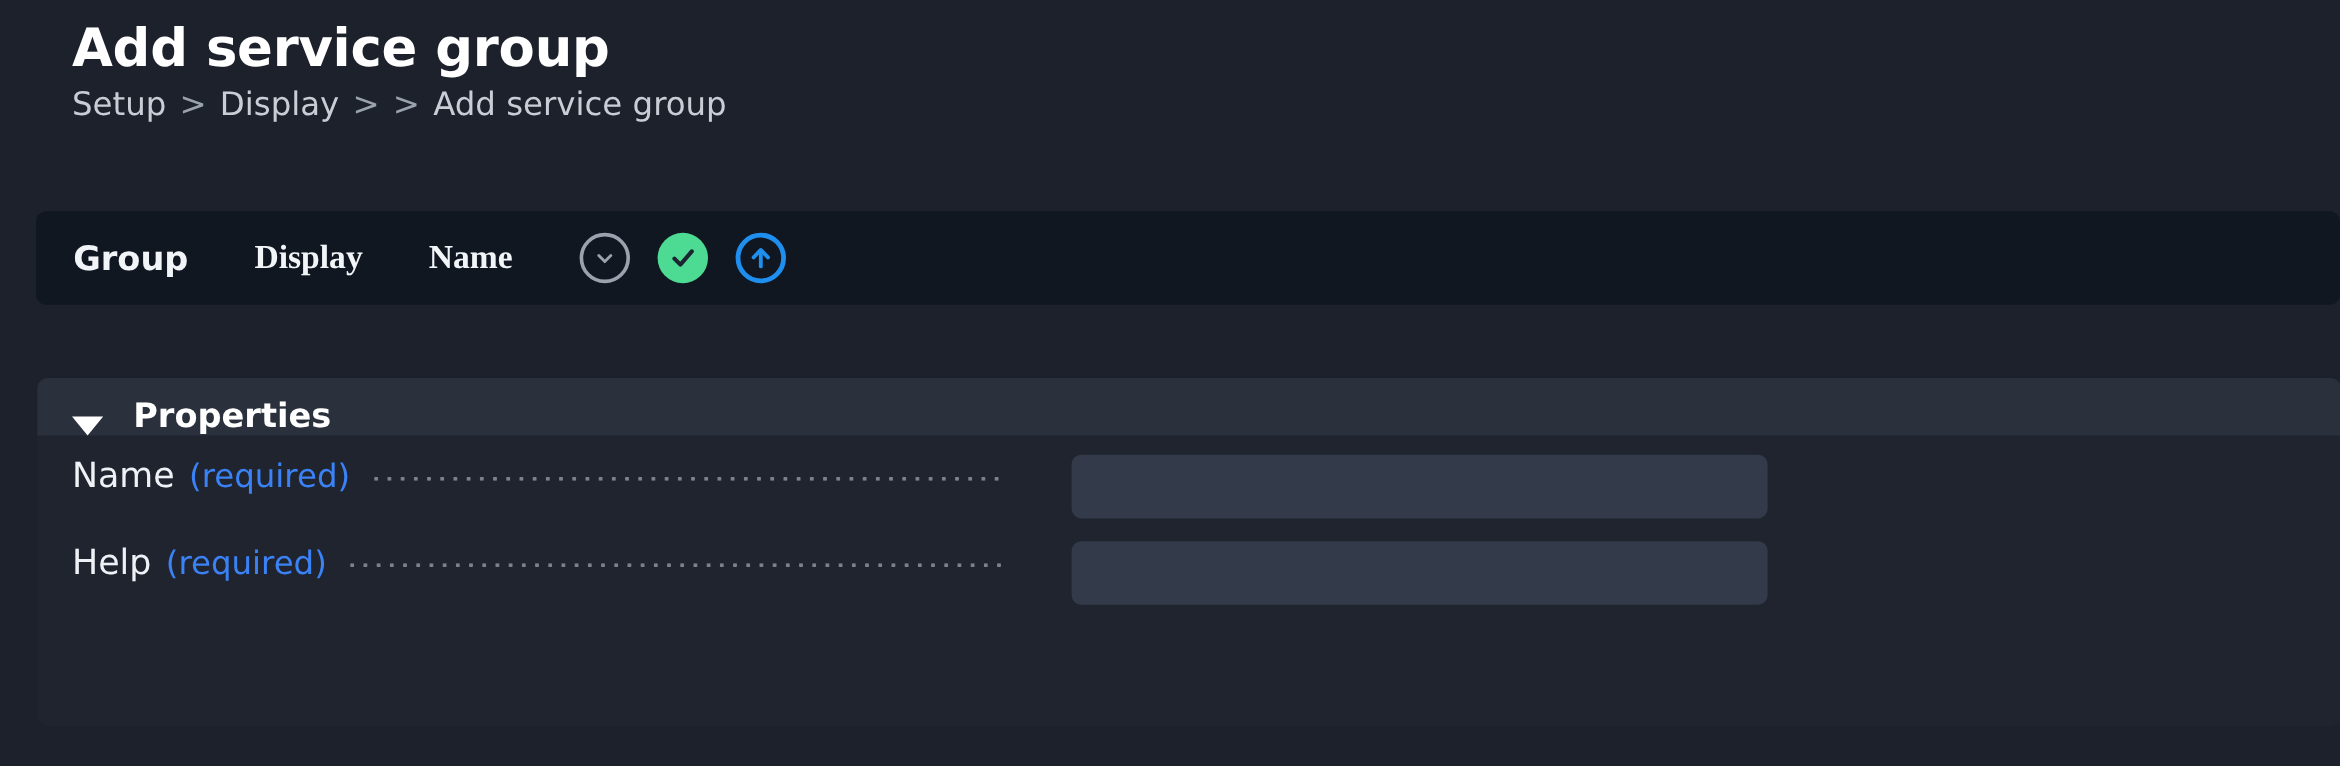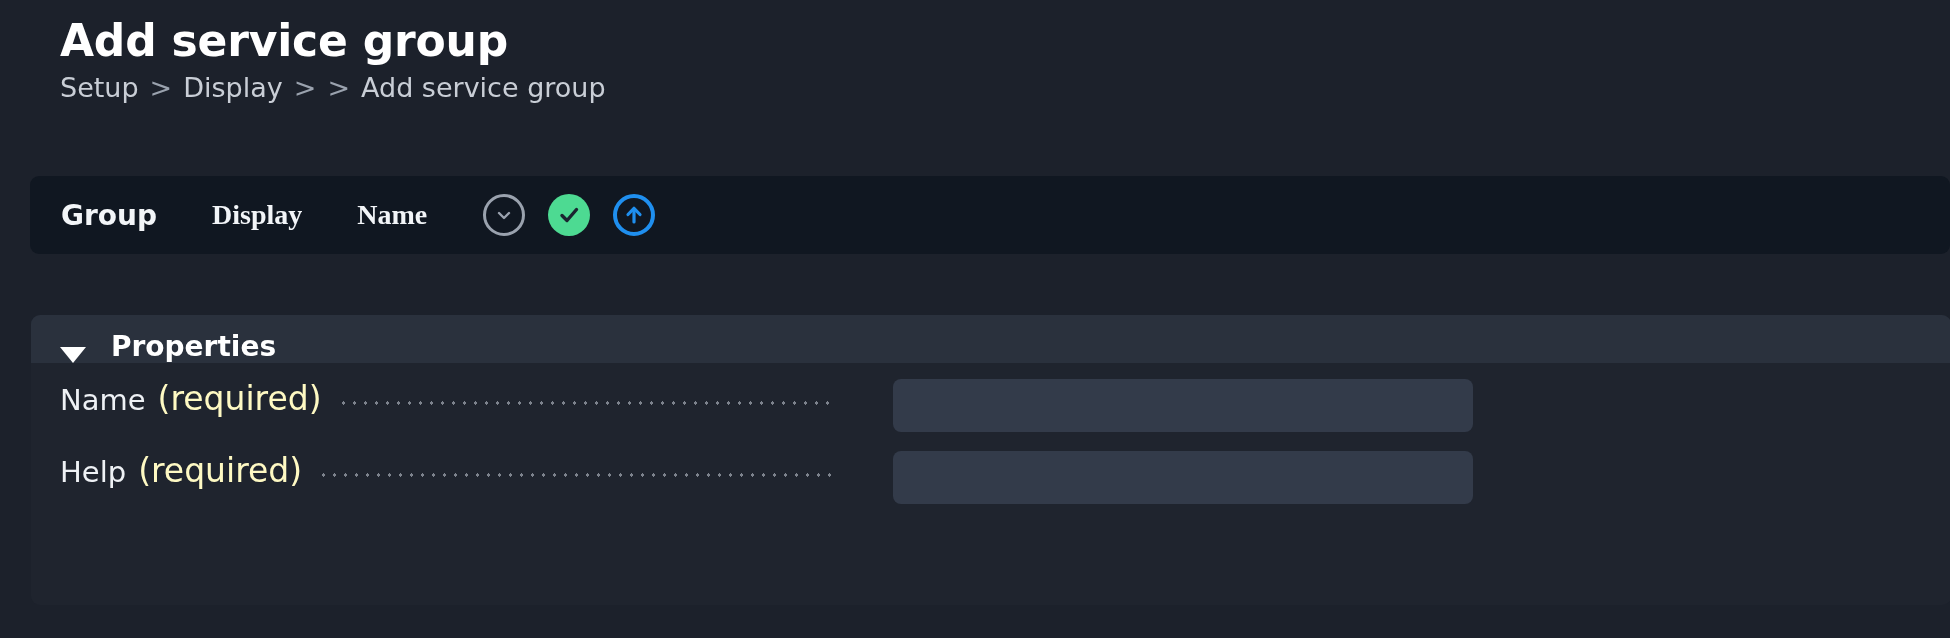--- a/index.html
+++ b/index.html
@@ -153,22 +153,22 @@
     align-items: baseline;
     flex: none;
     overflow: hidden;
   }
   .field-label {
     font-size: 29px;
     color: #eef1f5;
     white-space: nowrap;
   }
   .field-required {
-    font-size: 33px;
-    color: #fef9c3;
+    font-size: 27px;
+    color: #3b82f6;
     margin-left: 12px;
     white-space: nowrap;
   }
   .leader {
     flex: 1;
     margin-left: 16px;
     position: relative;
     top: -4px;
     height: 6px;
     background-image: radial-gradient(circle, #7d838d 1.6px, transparent 1.8px);

